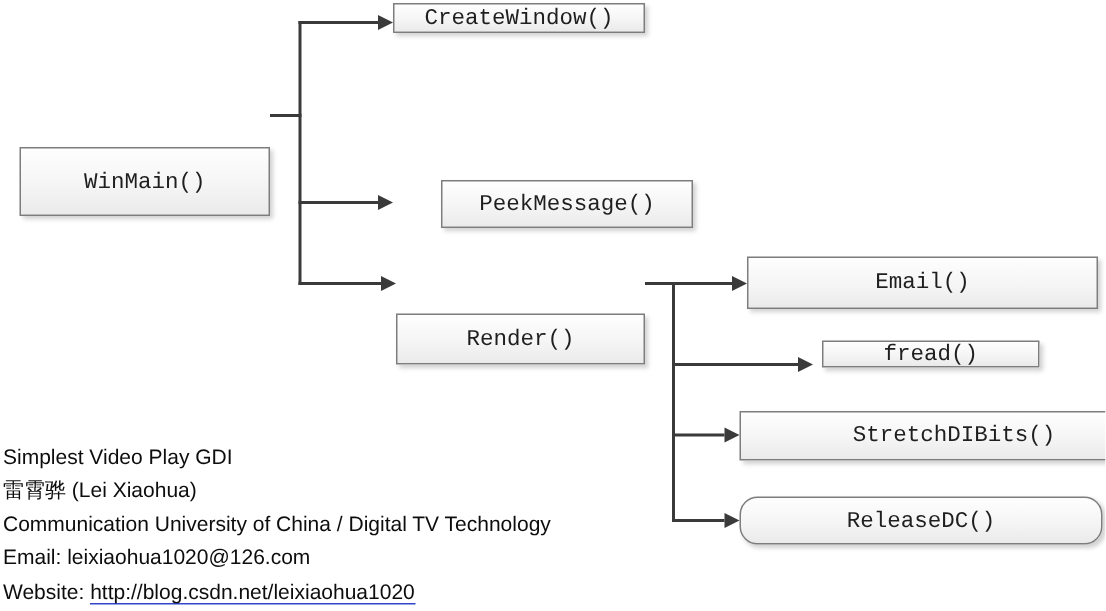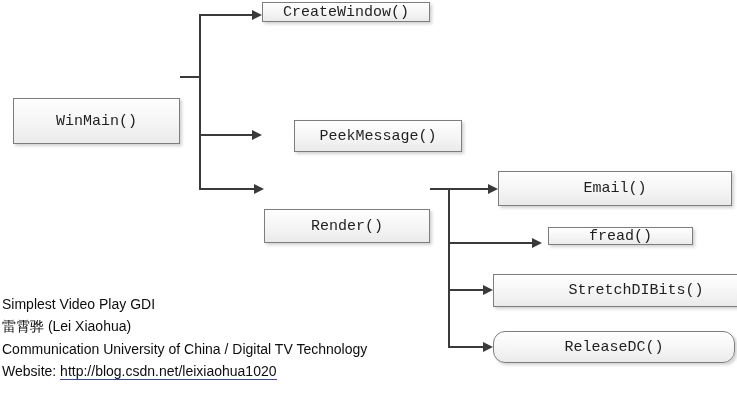--- a/index.html
+++ b/index.html
@@ -90,16 +90,17 @@
   <div class="hline" style="left:448px; top:289px; width:35px;"></div>
   <div class="arrow" style="left:483px; top:285px;"></div>
 
   <div class="hline" style="left:448px; top:346px; width:35px;"></div>
   <div class="arrow" style="left:483px; top:342px;"></div>
 
   <div class="footer">
     <span class="line">Simplest Video Play GDI</span>
     <span class="line">雷霄骅 (Lei Xiaohua)</span>
     <span class="line">Communication University of China / Digital TV Technology</span>
+    <span class="line">Email: leixiaohua1020@126.com</span>
     <span class="line"><span>Website: </span><span class="url">http://blog.csdn.net/leixiaohua1020</span></span>
   </div>
 
 </div>
 
 </body></html>

